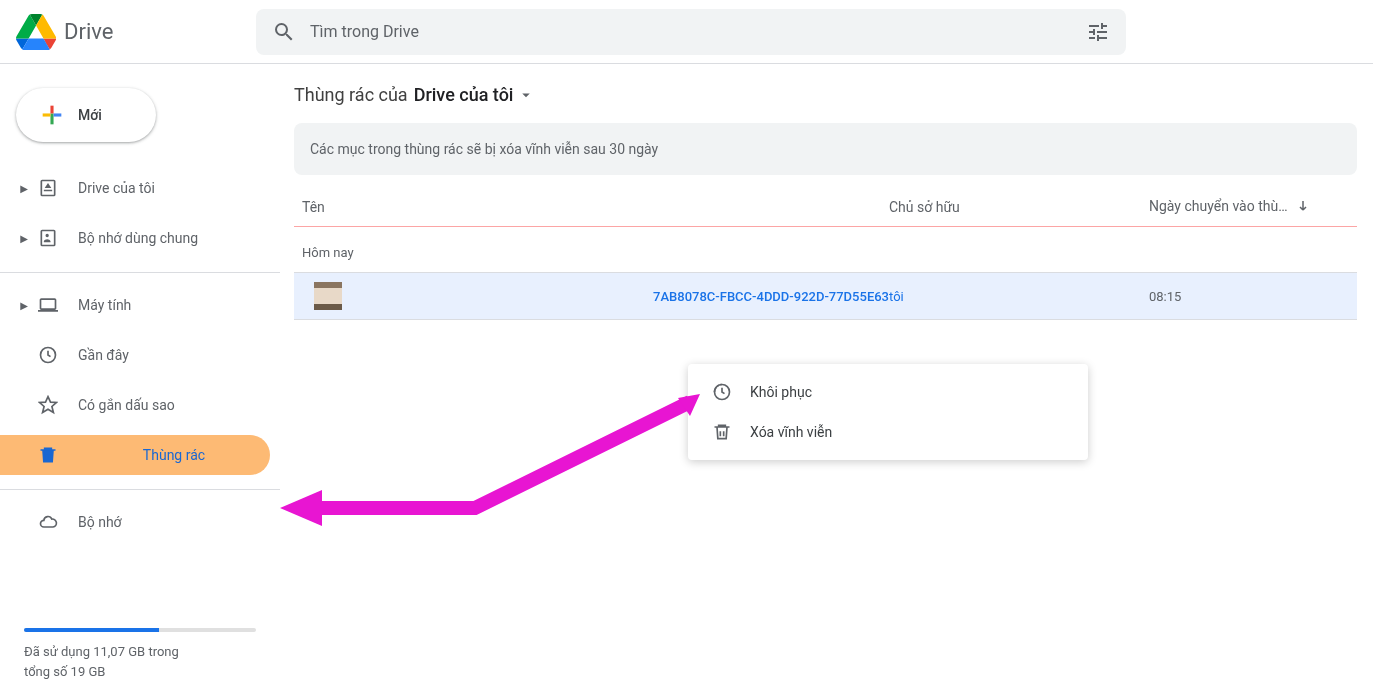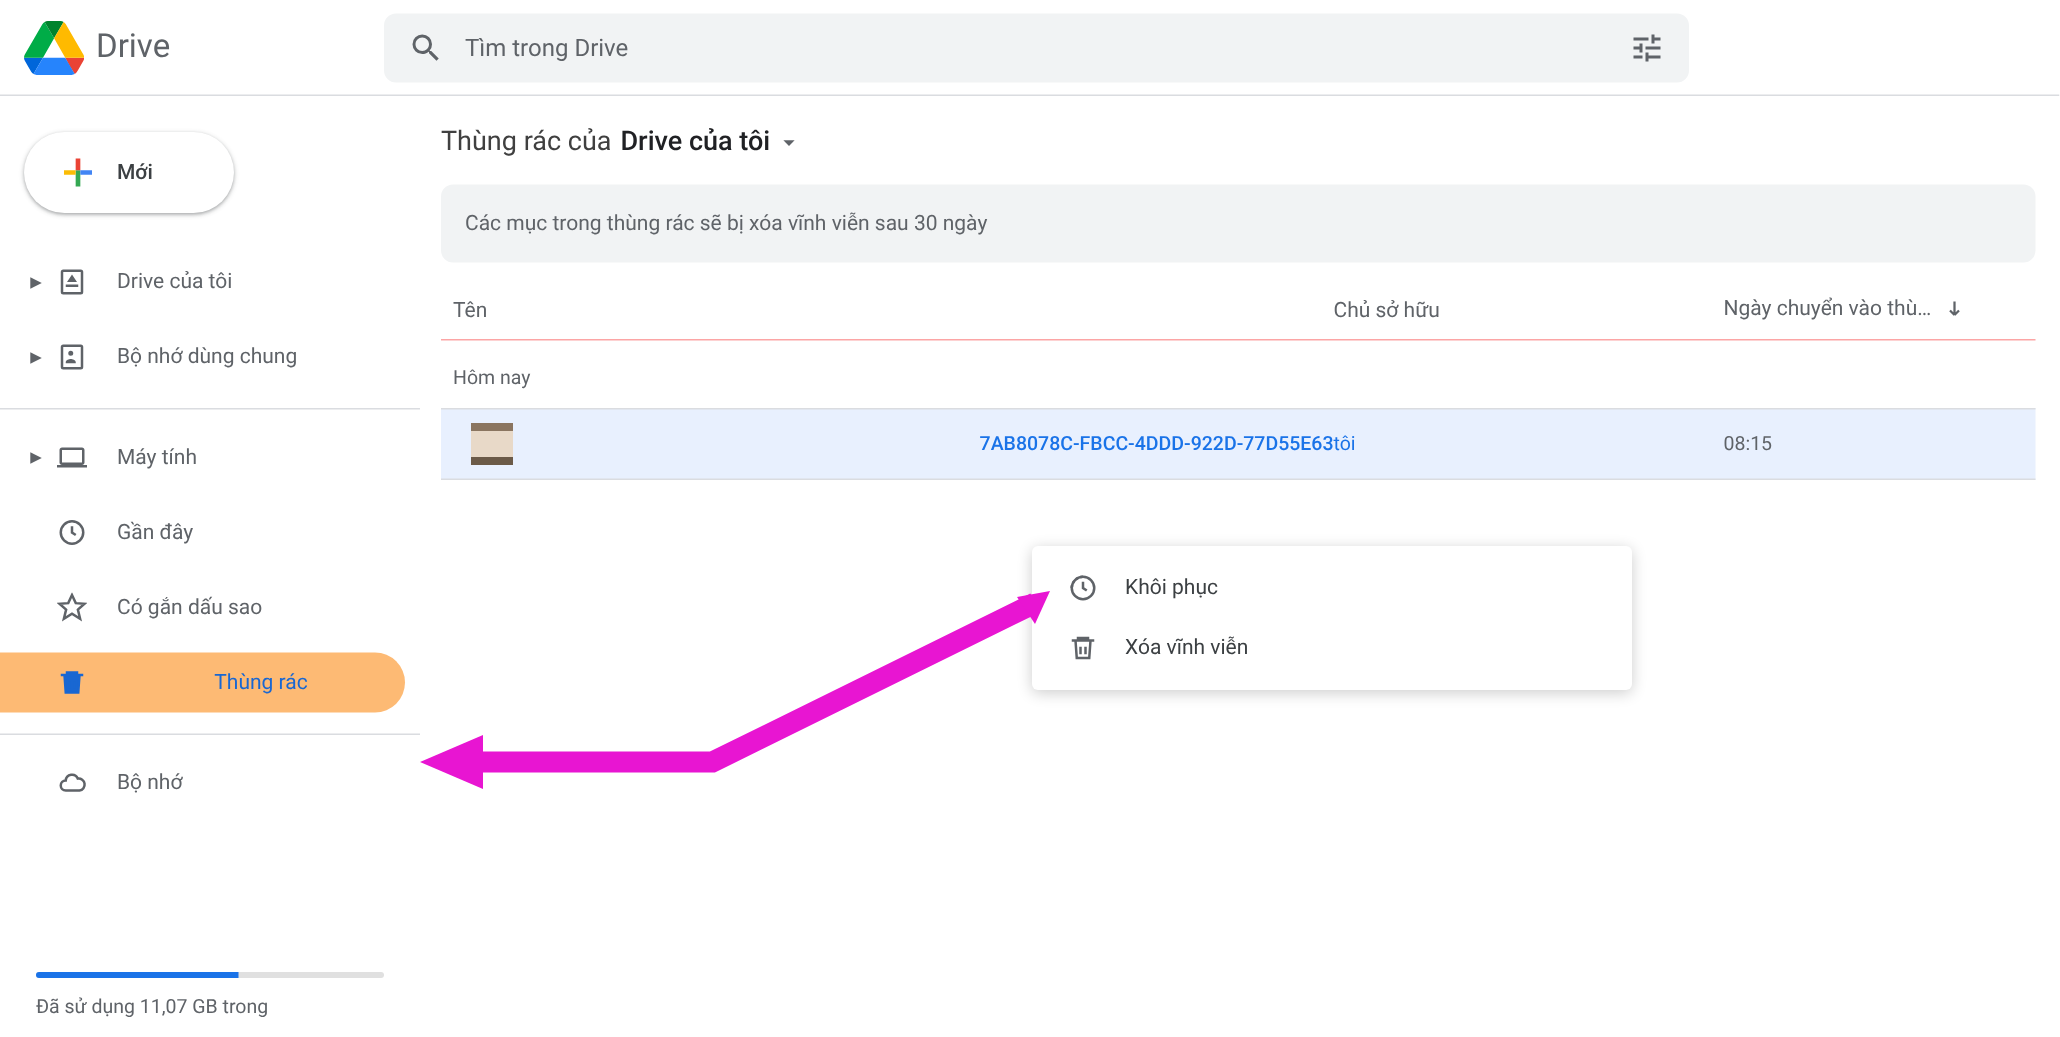--- a/index.html
+++ b/index.html
@@ -153,20 +153,21 @@
             <path d="M18 18H7a4 4 0 010-8 5 5 0 019.6-1.5A4 4 0 0118 18z"></path>
           </svg>
         </span>
       <span class="nav-label">Bộ nhớ</span>
     </div>
     <div class="storage-sec">
       <div class="storage-bar">
           <div class="storage-fill"></div>
         </div>
       <div class="storage-text">Đã sử dụng 11,07 GB trong</div>
+      <div class="storage-text">tổng số 19 GB</div>
     </div>
   </div>
 
   <div class="main">
     <div class="title-row">
       <span class="title-1">Thùng rác của</span>
       <span class="title-2">
         <span>Drive của tôi</span>
         <svg width="18" height="18" viewBox="0 0 24 24" fill="#5f6368">
             <path d="M7 10l5 5 5-5z"></path>

